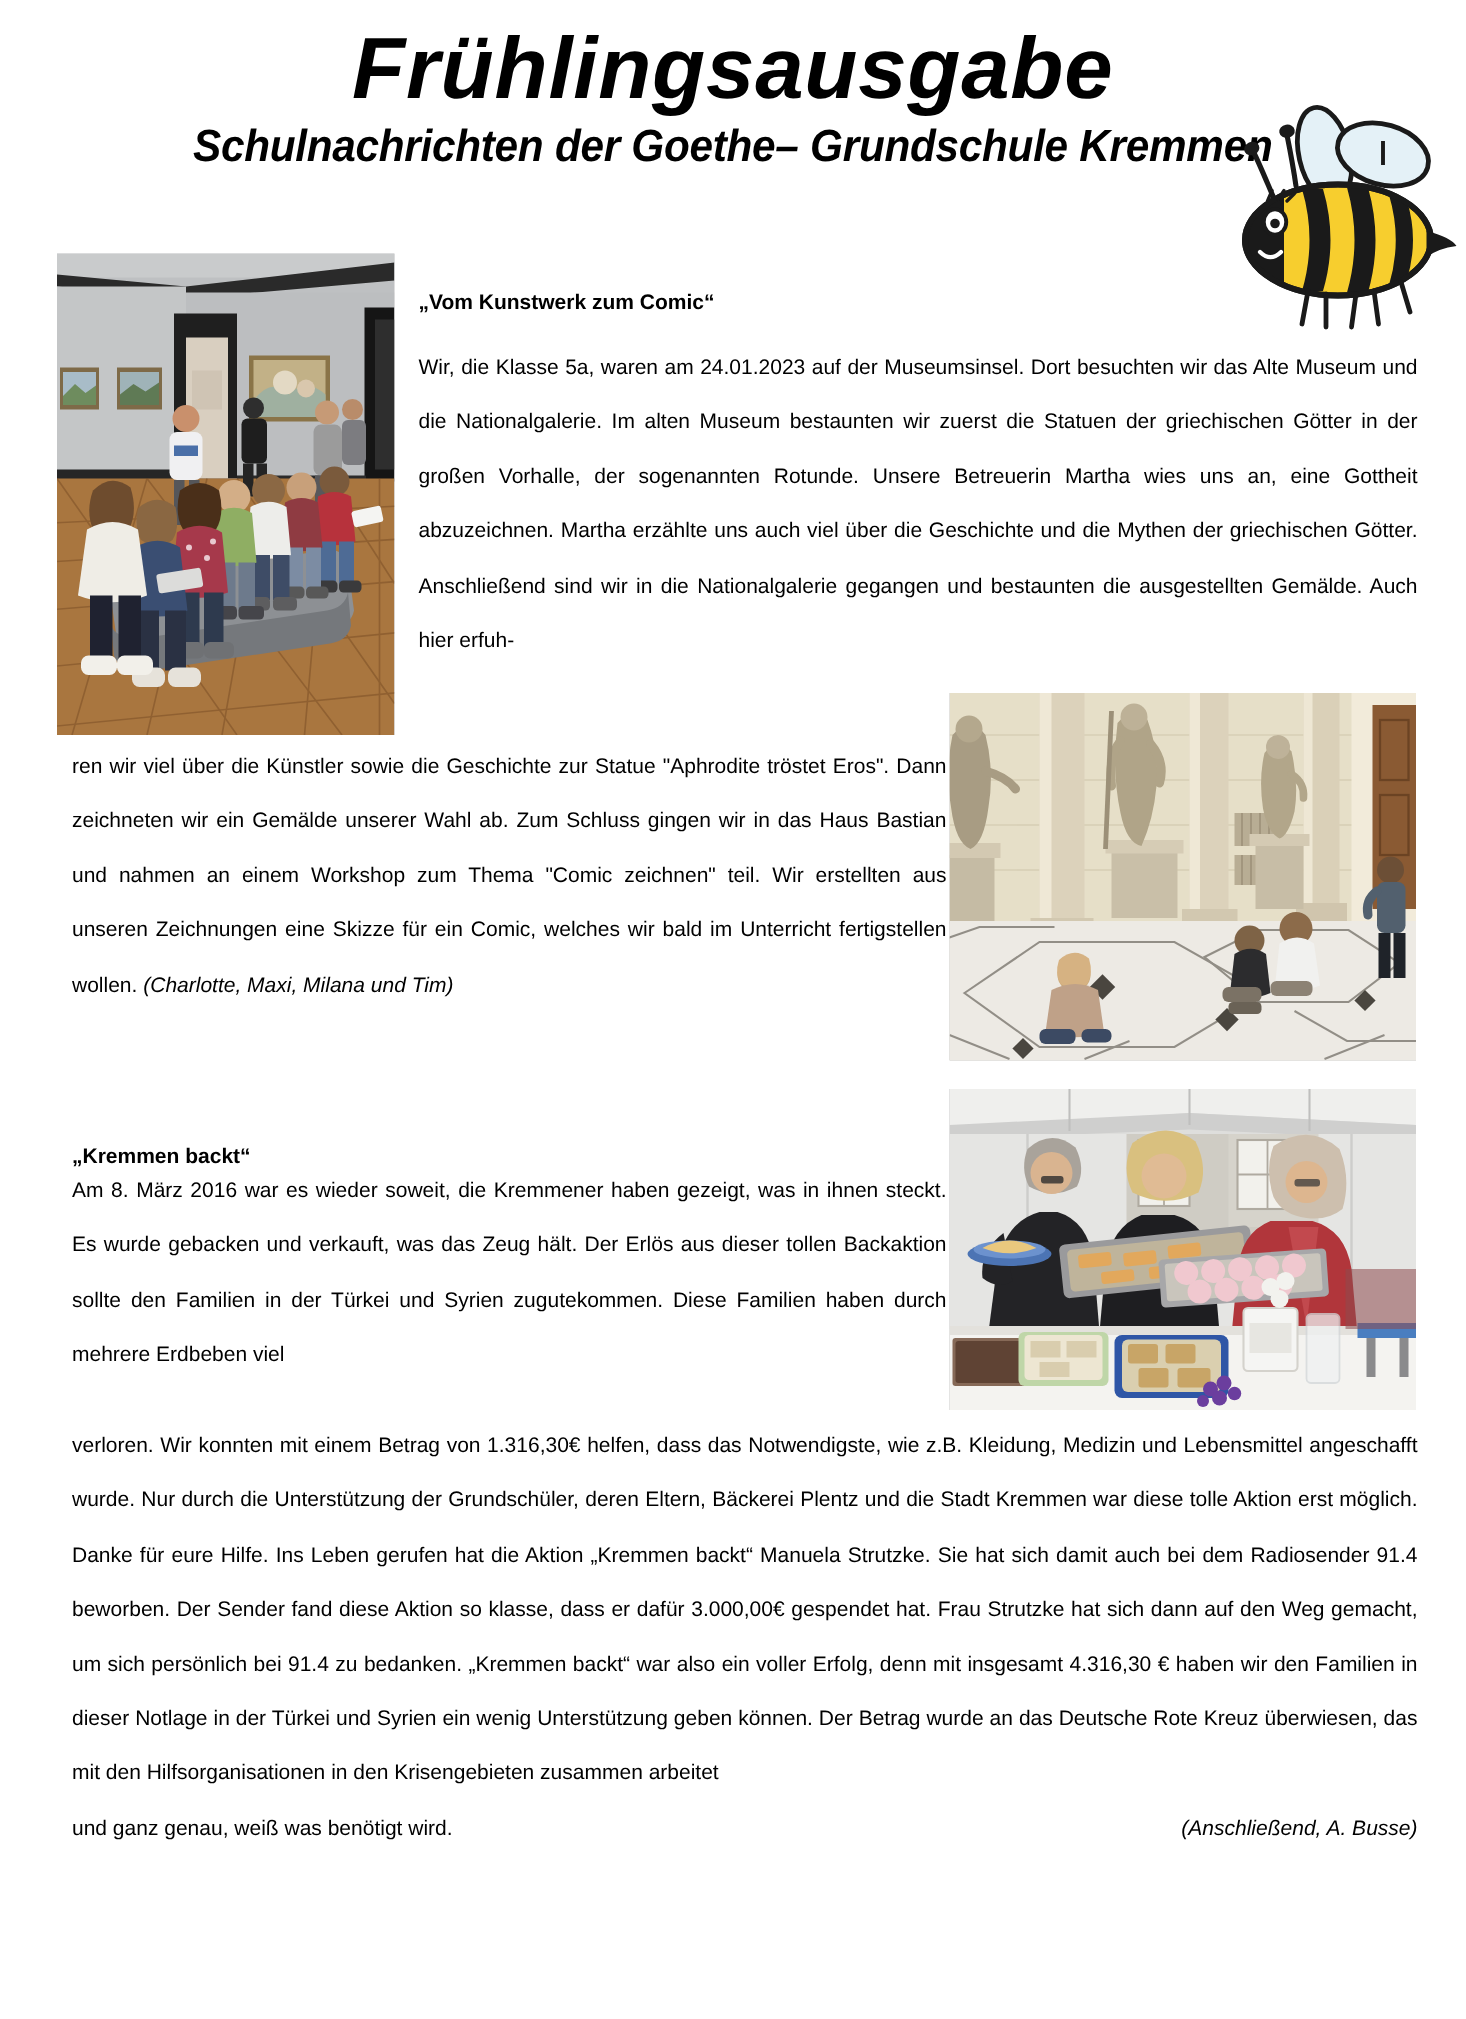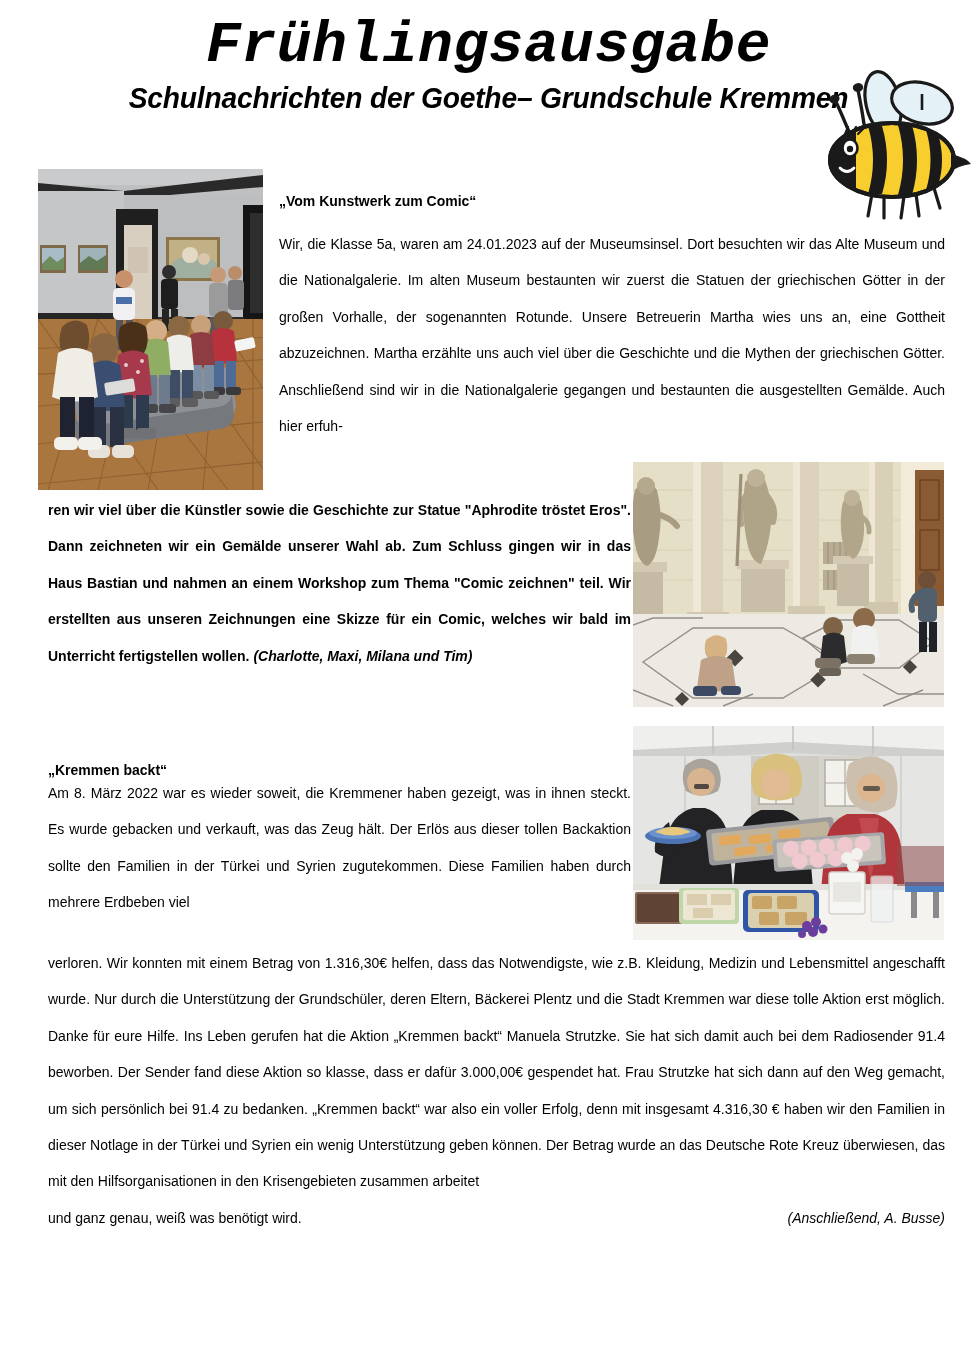--- a/index.html
+++ b/index.html
@@ -20,21 +20,21 @@
 
   
   .masthead {
     position: absolute;
     top: 14px;
     left: 0;
     width: 977px;
     text-align: center;
   }
   .masthead-title {
-    font-family: Liberation Mono, monospace;
+    font-family: Liberation Sans, sans-serif;
     font-style: italic;
     font-weight: 700;
     font-size: 58px;
     line-height: 64px;
     letter-spacing: 0.5px;
     margin: 0;
     padding: 0;
   }
   .masthead-subtitle {
     font-family: "Liberation Sans Narrow", "Liberation Sans", sans-serif;
@@ -90,21 +90,20 @@
     position: absolute;
     left: 279px;
     top: 226px;
     width: 666px;
   }
   #article-one-rest {
     position: absolute;
     left: 48px;
     top: 492px;
     width: 583px;
-    font-weight: bold;
   }
 
   
   #article-two-heading {
     position: absolute;
     left: 48px;
     top: 758px;
     width: 500px;
   }
   #article-two-col {
@@ -564,21 +563,21 @@
 
   <div class="body-text" id="article-one-col">Wir, die Klasse 5a, waren am 24.01.2023 auf der Museumsinsel. Dort besuchten wir das Alte Museum und die Nationalgalerie. Im alten Museum bestaunten wir zuerst die Statuen der griechischen Götter in der großen Vorhalle, der sogenannten Rotunde. Unsere Betreuerin Martha wies uns an, eine Gottheit abzuzeichnen. Martha erzählte uns auch viel über die Geschichte und die Mythen der griechischen Götter. Anschließend sind wir in die Nationalgalerie gegangen und bestaunten die ausgestellten Gemälde. Auch hier erfuh-</div>
 
   <div class="body-text" id="article-one-rest">
     <span>ren wir viel über die Künstler sowie die Geschichte zur Statue "Aphrodite tröstet Eros".  Dann zeichneten wir ein Gemälde unserer Wahl ab. Zum Schluss gingen wir in das Haus Bastian und nahmen an einem Workshop zum Thema "Comic zeichnen" teil. Wir erstellten aus unseren Zeichnungen eine Skizze für ein Comic, welches wir bald im Unterricht fertigstellen wollen.</span>
     <span class="byline">(Charlotte, Maxi, Milana und Tim)</span>
   </div>
 
   <h3 class="article-heading" id="article-two-heading">„Kremmen backt“</h3>
 
-  <div class="body-text" id="article-two-col">Am 8. März 2022 war es wieder soweit, die Kremmener haben gezeigt, was in ihnen steckt. Es wurde gebacken und verkauft, was das Zeug hält. Der Erlös aus dieser tollen Backaktion sollte den Familien in der Türkei und Syrien zugutekommen.  Diese Familien haben durch mehrere Erdbeben viel</div>
+  <div class="body-text" id="article-two-col">Am 8. März 2016 war es wieder soweit, die Kremmener haben gezeigt, was in ihnen steckt. Es wurde gebacken und verkauft, was das Zeug hält. Der Erlös aus dieser tollen Backaktion sollte den Familien in der Türkei und Syrien zugutekommen.  Diese Familien haben durch mehrere Erdbeben viel</div>
 
   <div class="body-text" id="article-two-rest">
     <span>verloren. Wir konnten mit einem Betrag von 1.316,30€ helfen, dass das Notwendigste, wie z.B. Kleidung, Medizin und Lebensmittel angeschafft wurde. Nur durch die Unterstützung der Grundschüler, deren Eltern, Bäckerei Plentz und die Stadt Kremmen war diese tolle Aktion erst möglich. Danke für eure Hilfe. Ins Leben gerufen hat die Aktion „Kremmen backt“ Manuela Strutzke. Sie hat sich damit auch bei dem Radiosender 91.4 beworben. Der Sender fand diese Aktion so klasse, dass er dafür 3.000,00€ gespendet hat. Frau Strutzke hat sich dann auf den Weg gemacht, um sich persönlich bei 91.4 zu bedanken. „Kremmen backt“ war also ein voller Erfolg, denn mit insgesamt 4.316,30 € haben wir den Familien in dieser Notlage in der Türkei und Syrien ein wenig Unterstützung geben können. Der Betrag wurde an das Deutsche Rote Kreuz überwiesen, das mit den Hilfsorganisationen in den Krisengebieten zusammen arbeitet</span>
     <div class="last-line">
       <span>und ganz genau, weiß was benötigt wird.</span>
       <span class="byline">(Anschließend, A. Busse)</span>
     </div>
   </div>
 
 </div>

